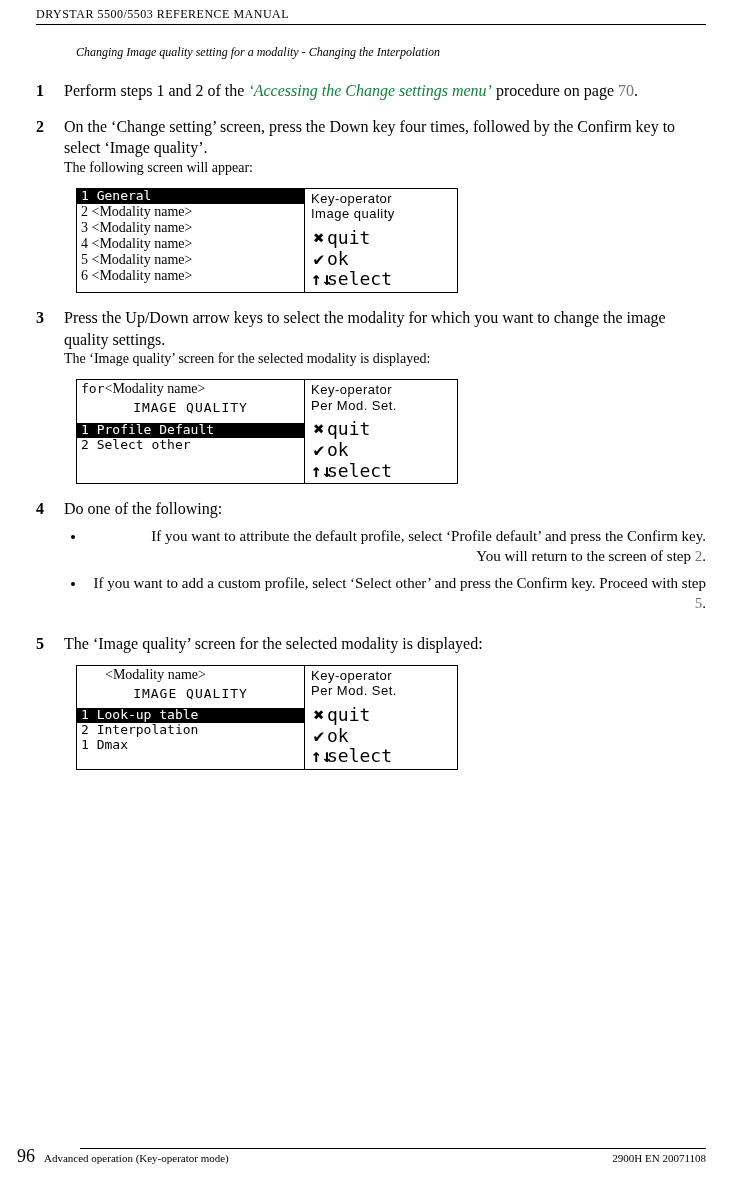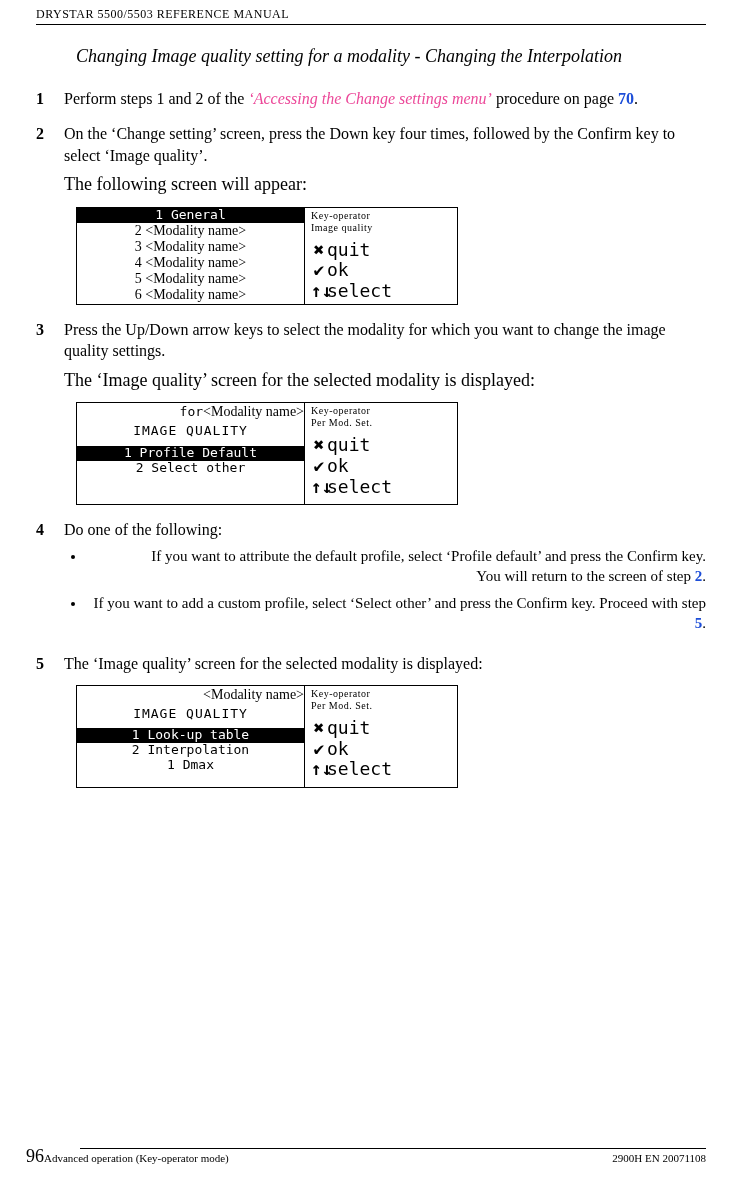--- a/index.html
+++ b/index.html
@@ -21,44 +21,43 @@
   .running-head {
     font-variant: small-caps;
     font-size: 12px;
     letter-spacing: 0.5px;
     border-bottom: 1px solid #000;
     padding: 6px 0 2px 0;
     margin-bottom: 20px;
   }
   .section-title {
     font-style: italic;
-    font-size: 18px;
+    font-size: 12px;
     margin: 16px 0 20px 40px;
     line-height: 1.25;
   }
   .step {
     display: flex;
     margin: 14px 0 6px 0;
   }
   .step-num {
     font-weight: bold;
     width: 28px;
     flex: 0 0 28px;
     font-size: 16px;
   }
   .step-body {
     flex: 1;
     font-size: 16px;
   }
   .step-body .subtext {
-    font-size: 18px;
-    margin-top: 6px;
-  }
-  .link { color: #ec4899; font-style: italic; margin-top: 10px; }
-  .linkn { color: #1d4ed8; font-weight: bold; }
+    font-size: 14px;
+  }
+  .link { color: #15803d; font-style: italic; margin-top: 10px; }
+  .linkn { color: #737373; }
   .indent-block {
     margin-left: 40px;
     margin-top: 10px;
   }
   .lcd {
     border: 1px solid #000;
     width: 380px;
     display: flex;
     font-family: "Lucida Console", Monaco, monospace;
     font-size: 12px;
@@ -74,34 +73,33 @@
   .lcd-right {
     width: 140px;
     padding: 2px 6px;
     line-height: 1.2;
   }
   .lcd-row {
     padding: 0 4px;
     line-height: 1.15;
     font-family: "Times New Roman", serif;
     font-size: 14px;
-    text-align: center;
   }
   .lcd-row.mono {
     font-family: "Lucida Console", Monaco, monospace;
     font-size: 13px;
   }
   .lcd-row.selected,
   .lcd-row-inline.selected {
     background: #000;
     color: #fff;
   }
   .lcd-right .hdr {
-    font-family: Liberation Serif, serif;
-    font-size: 10px;
+    font-family: Liberation Sans, sans-serif;
+    font-size: 13px;
     letter-spacing: 0.5px;
   }
   .lcd-icons {
     margin-top: 6px;
     font-family: "Lucida Console", Monaco, monospace;
     font-size: 18px;
     line-height: 1.15;
   }
   .ic { display: inline-block; width: 16px; text-align: center; font-weight: bold; }
   ul.bullets {
@@ -125,28 +123,27 @@
     border-top: 1px solid #000;
     margin-left: 36px;
   }
   .footer-line {
     display: flex;
     align-items: baseline;
   }
   .page-num {
     font-size: 18px;
     width: 36px;
-    text-align: right;
+    text-align: center;
     padding-left: 8px;
   }
   .footer-left { flex: 1; padding-left: 0; }
   .footer-right { }
   .lcd-title-row {
     display:flex;
-    justify-content:flex-end;
   }
   .lcd-title-row .prefix {
     font-family:"Lucida Console",monospace;
     font-size:13px;
     padding-left:4px;
   }
   .lcd-title-row .mn {
     font-family:"Times New Roman",serif;
     font-size:14px;
   }

